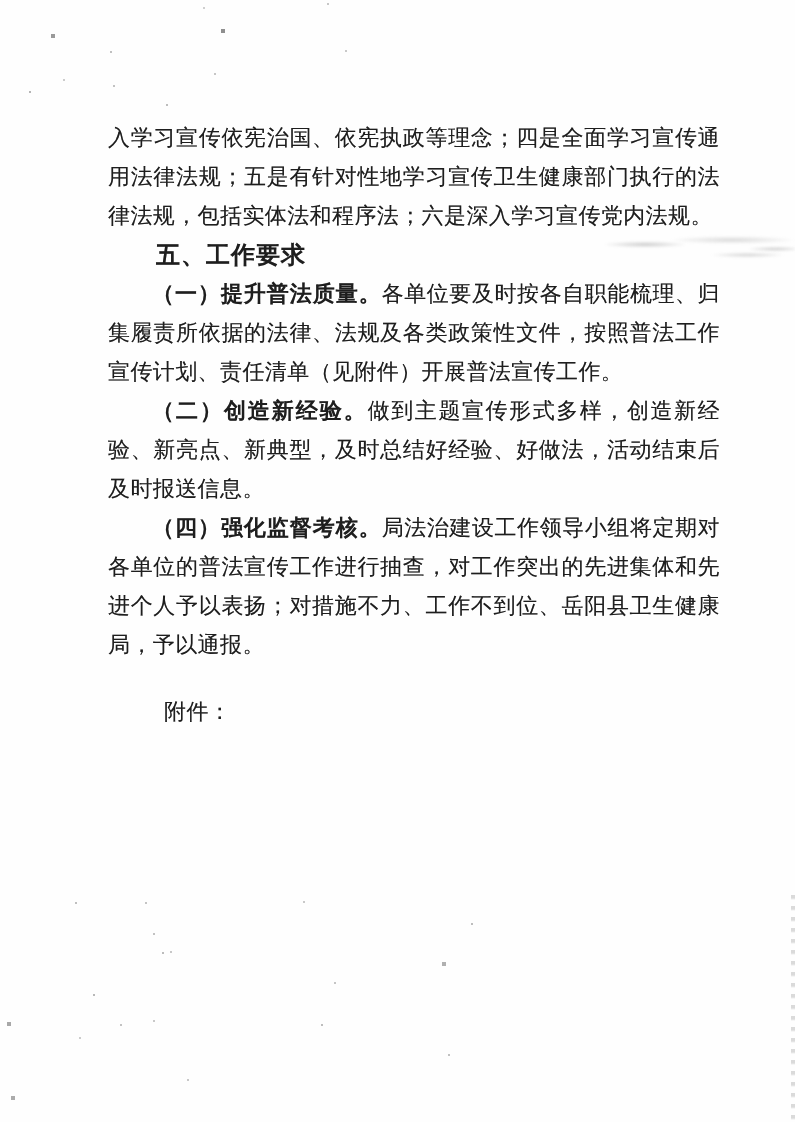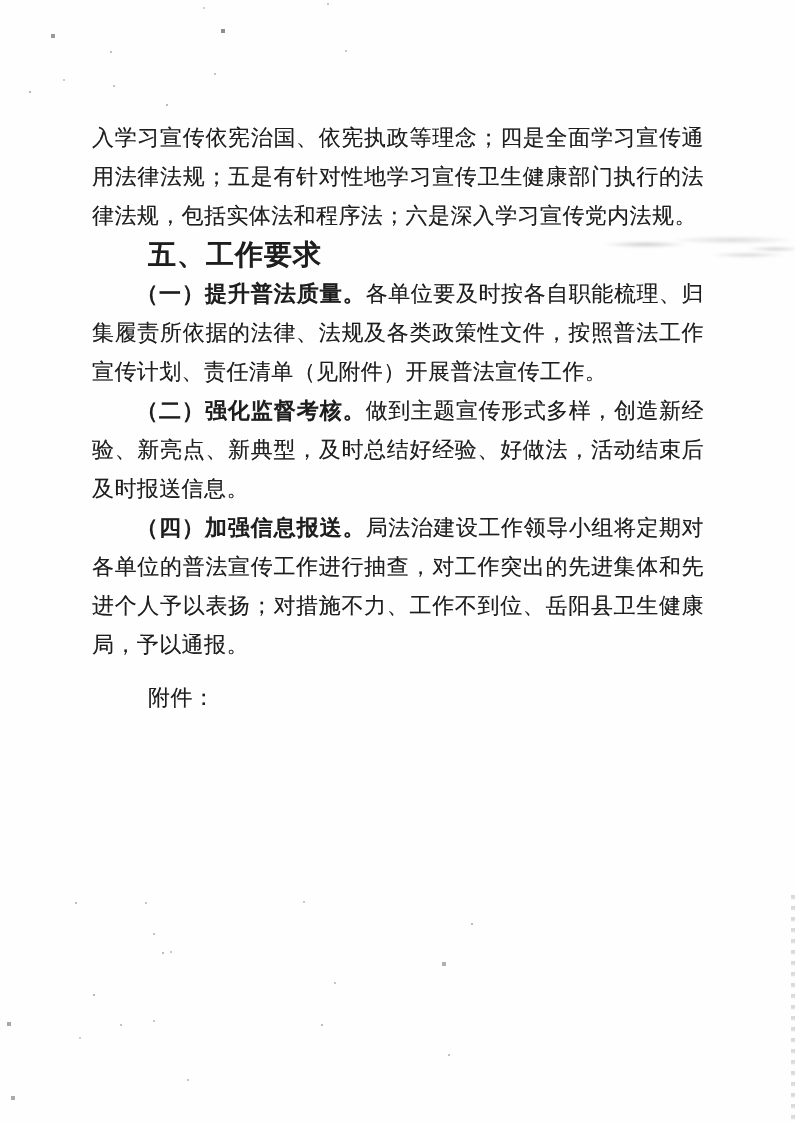--- a/index.html
+++ b/index.html
@@ -15,50 +15,50 @@
     font-family: "Liberation Serif", "DejaVu Serif", serif;
     color: #1e1e1e;
   }
   .page {
     position: absolute;
     inset: 0;
     background: #fefefe;
   }
   .doc-body {
     position: absolute;
-    left: 92px;
+    left: 108px;
     top: 118px;
     width: 612px;
     font-size: 22px;
     line-height: 39px;
     text-align: justify;
     letter-spacing: 0.4px;
     text-shadow: 0 0 0.5px rgba(20,20,20,0.45);
   }
   .para {
     margin: 0;
   }
   .para.indent {
     text-indent: 2em;
   }
   .section-heading {
     margin: 0;
     text-indent: 2em;
     font-weight: 700;
-    font-size: 28px;
+    font-size: 24px;
     line-height: 39px;
     font-family: "Liberation Sans", "DejaVu Sans", sans-serif;
     letter-spacing: 1px;
   }
   .item-lead {
     font-weight: 700;
     letter-spacing: 0.8px;
   }
   .attachment {
-    margin-top: 14px;
+    margin-top: 28px;
     padding-left: 56px;
     display: flex;
     align-items: flex-start;
   }
   .attachment-label {
     white-space: nowrap;
   }
   .attachment-lines {
     max-width: 500px;
   }
@@ -146,24 +146,24 @@
 <div class="page">
 
   <div class="doc-body">
 
     <p class="para">入学习宣传依宪治国、依宪执政等理念；四是全面学习宣传通用法律法规；五是有针对性地学习宣传卫生健康部门执行的法律法规，包括实体法和程序法；六是深入学习宣传党内法规。</p>
 
     <p class="section-heading">五、工作要求</p>
 
     <p class="para indent"><span class="item-lead">（一）提升普法质量。</span><span>各单位要及时按各自职能梳理、归集履责所依据的法律、法规及各类政策性文件，按照普法工作宣传计划、责任清单（见附件）开展普法宣传工作。</span></p>
 
-    <p class="para indent"><span class="item-lead">（二）强化监督考核。</span><span>做到主题宣传形式多样，创造新经验、新亮点、新典型，及时总结好经验、好做法，活动结束后及时报送信息。</span></p>
+    <p class="para indent"><span class="item-lead">（二）创造新经验。</span><span>做到主题宣传形式多样，创造新经验、新亮点、新典型，及时总结好经验、好做法，活动结束后及时报送信息。</span></p>
 
 
-    <p class="para indent"><span class="item-lead">（四）加强信息报送。</span><span>局法治建设工作领导小组将定期对各单位的普法宣传工作进行抽查，对工作突出的先进集体和先进个人予以表扬；对措施不力、工作不到位、岳阳县卫生健康局，予以通报。</span></p>
+    <p class="para indent"><span class="item-lead">（四）强化监督考核。</span><span>局法治建设工作领导小组将定期对各单位的普法宣传工作进行抽查，对工作突出的先进集体和先进个人予以表扬；对措施不力、工作不到位、岳阳县卫生健康局，予以通报。</span></p>
 
     <div class="attachment">
       <span class="attachment-label">附件：</span>
       <span class="attachment-lines">
       </span>
     </div>
 
   </div>
 
   <div class="smudge-1"></div>

